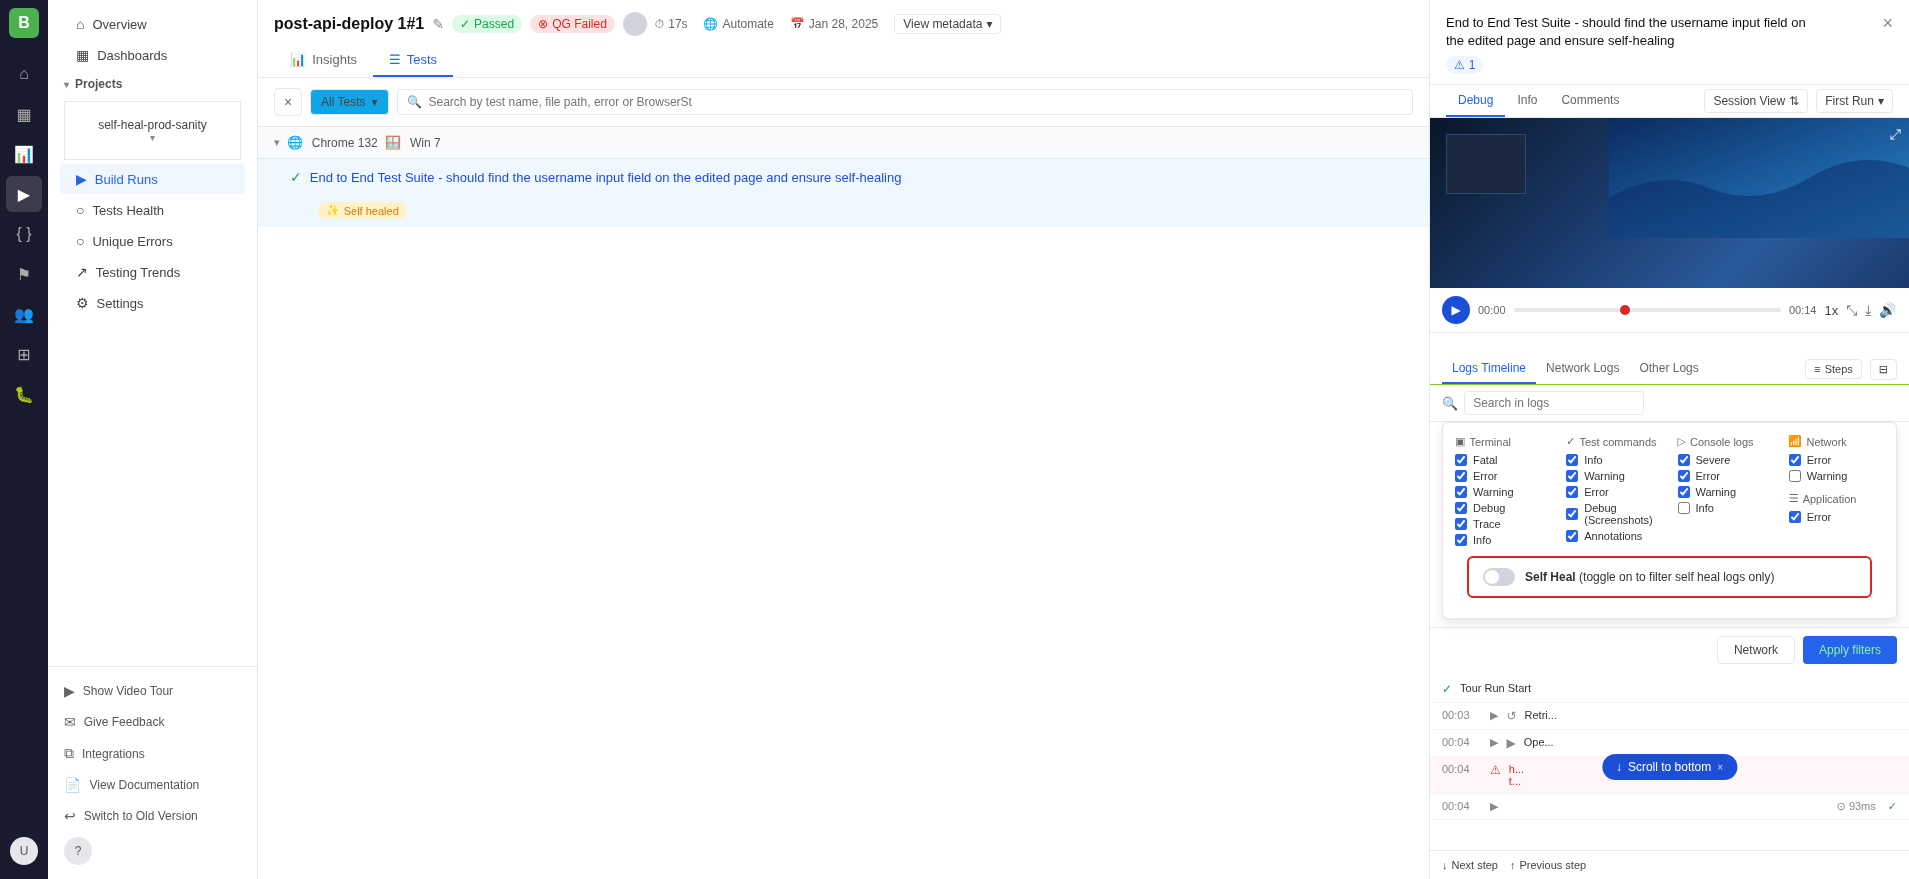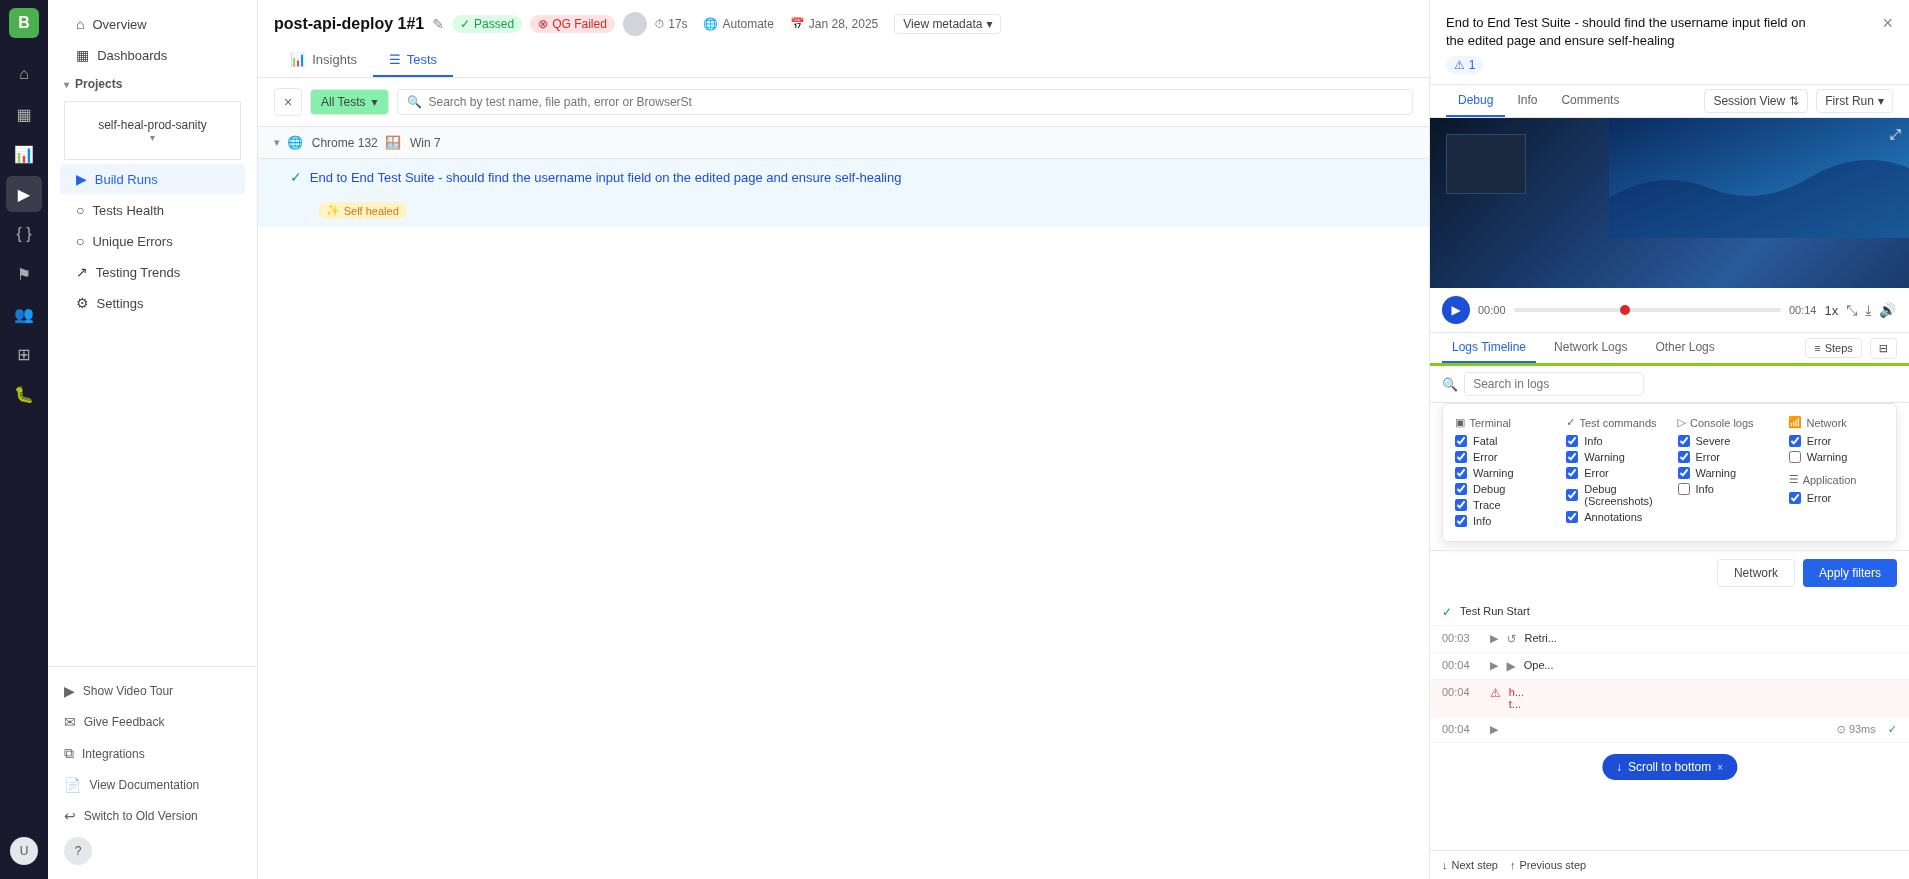--- a/index.html
+++ b/index.html
@@ -216,21 +216,21 @@
       color: #666;
       font-size: 14px;
     }
     .filter-select {
       display: flex; align-items: flex-end; gap: 6px;
       padding: 5px 10px;
       border: 1px solid #e5e7eb;
       border-radius: 4px;
       font-size: 12px;
       color: #444;
-      background: #86efac;
+      background: #0ea5e9;
       cursor: pointer;
     }
     .search-input {
       flex: 1;
       display: flex; align-items: center; gap: 6px;
       padding: 5px 10px;
       border: 1px solid #e5e7eb;
       border-radius: 4px;
       font-size: 12px;
       color: #888;
@@ -414,23 +414,24 @@
     .control-icon { font-size: 14px; color: #666; cursor: pointer; }
 
     
     .logs-section {
       flex: 1;
       display: flex;
       flex-direction: column;
       overflow: hidden;
     }
     .logs-tabs {
-      display: flex; gap: 8px;
+      display: flex; gap: 0;
       padding: 0 12px;
-      border-bottom: 3px solid #84cc16;
+      border-bottom: 1px solid #84cc16;
+      margin-top: 21px;
     }
     .logs-tab {
       padding: 7px 10px;
       font-size: 12px;
       color: #666;
       cursor: pointer;
       border-bottom: 2px solid transparent;
     }
     .logs-tab.active {
       color: #2563eb;
@@ -525,21 +526,21 @@
       font-size: 12px;
       color: #444;
       cursor: pointer;
       background: #fff;
     }
     .apply-btn {
       padding: 6px 16px;
       border: none;
       border-radius: 4px;
       font-size: 12px;
-      color: #ffffff;
+      color: #86efac;
       cursor: pointer;
       background: #2563eb;
       font-weight: 500;
     }
 
     
     .logs-search {
       display: flex; align-items: center; gap: 6px;
       padding: 6px 12px;
       border-bottom: 1px solid #e5e7eb;
@@ -962,31 +963,38 @@
               <span>Application</span>
             </div>
             <div class="filter-item">
               <input type="checkbox" checked="" style="">
               <span>Error</span>
             </div>
           </div>
         </div>
       </div>
 
+      <div class="self-heal-section">
+        <div class="toggle-switch"></div>
+        <span class="self-heal-label">
+          <strong>Self Heal</strong>
+          <span>(toggle on to filter self heal logs only)</span>
+        </span>
+      </div>
     </div>
 
     <div class="filter-actions">
       <button class="cancel-btn">Network</button>
       <button class="apply-btn">Apply filters</button>
     </div>
 
     <div class="logs-entries">
       <div class="log-entry">
         <span class="log-icon" style="color:#16a34a;">✓</span>
-        <span class="log-text">Test Run Start</span>
+        <span class="log-text">Tour Run Start</span>
       </div>
       <div class="log-entry">
         <span class="log-time">00:03</span>
         <span class="log-expand">▶</span>
         <span class="log-icon">↺</span>
         <span class="log-text">Retri...</span>
       </div>
       <div class="log-entry">
         <span class="log-time">00:04</span>
         <span class="log-expand">▶</span>

